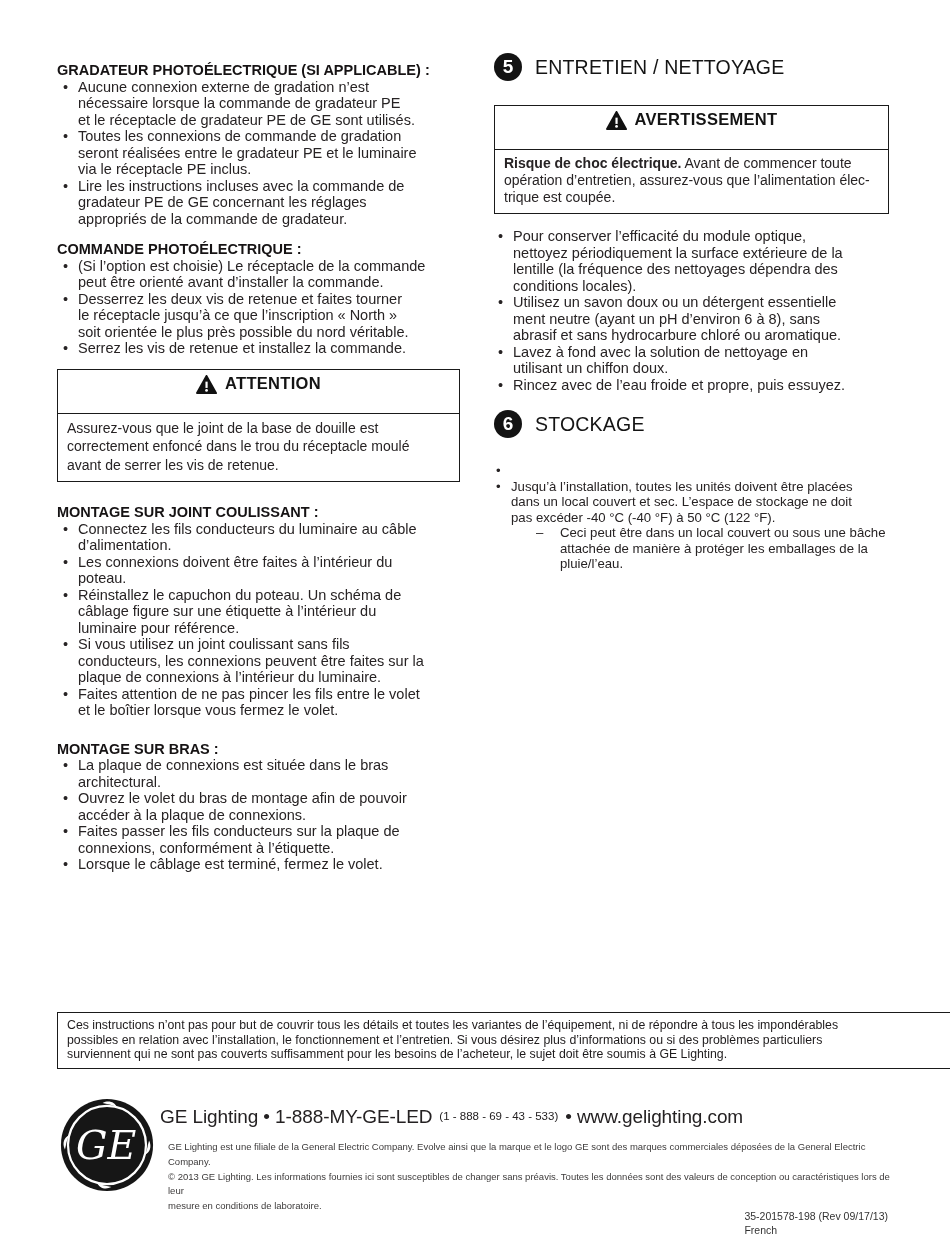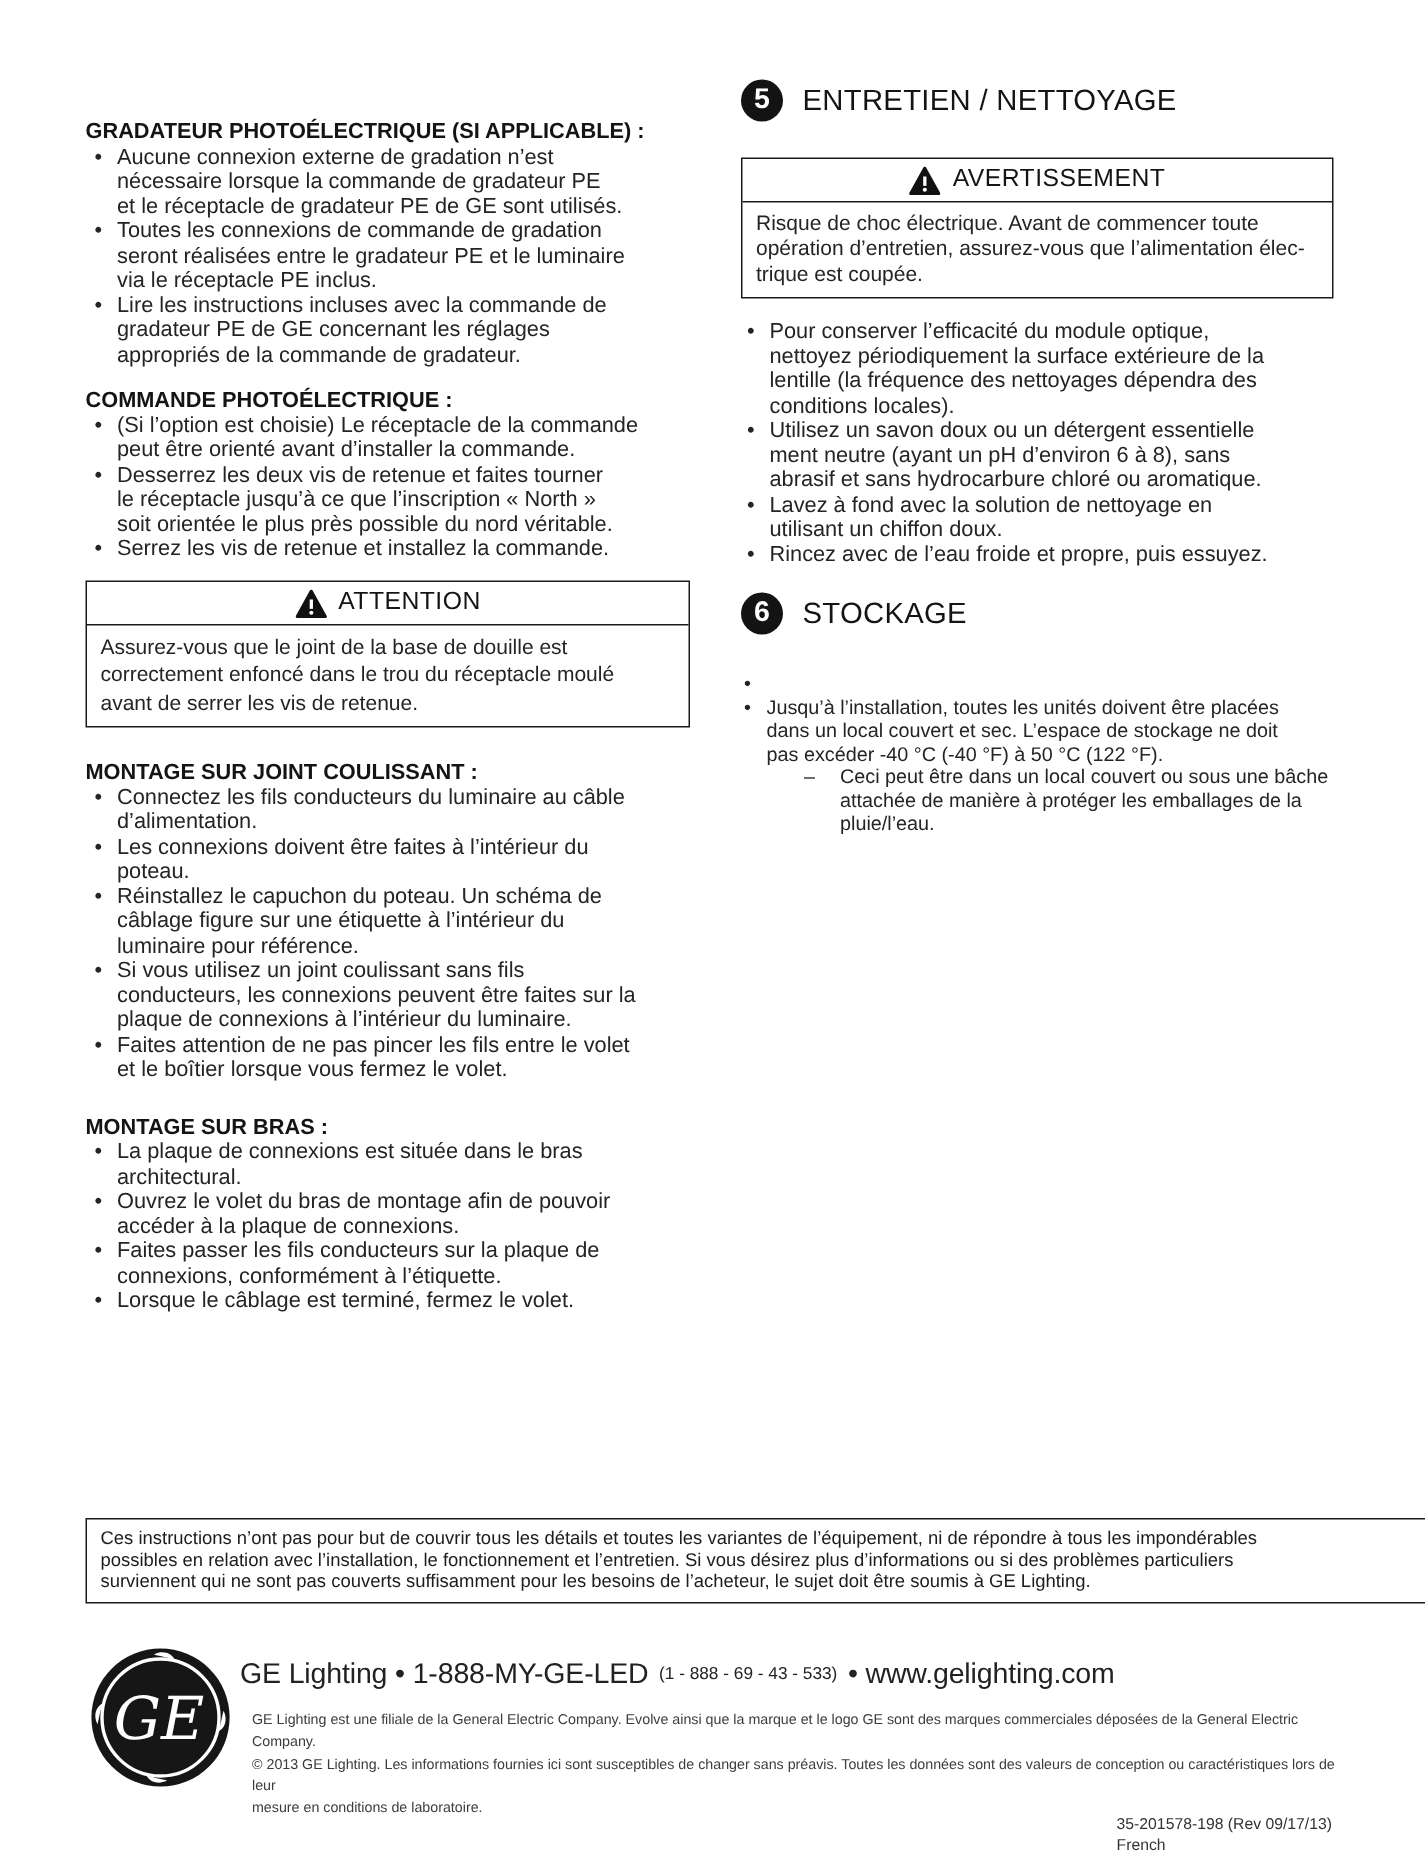--- a/index.html
+++ b/index.html
@@ -1,37 +1,37 @@
 <!DOCTYPE html>
 <html><head>
 <meta charset="utf-8">
 <style>
   html,body{margin:0;padding:0}
   body{position:relative;width:950px;height:1248px;background:#ffffff;
        font-family:"Liberation Sans",sans-serif;color:#272324;overflow:hidden}
   .col{position:absolute}
-  #left-col{left:57px;top:80px;width:403px}
+  #left-col{left:57px;top:62px;width:403px}
   #right-col{left:494px;top:53px;width:395px}
 
   .h{font-weight:700;font-size:14.5px;line-height:16.5px;color:#161314;white-space:pre-line}
   .bul{display:flex;padding-left:6px}
   .dot{width:15px;flex:none;font-size:14.5px;line-height:16.5px;color:#272324}
   .btxt{white-space:pre-line;font-size:14.5px;line-height:16.5px}
 
   .mt14{margin-top:14px}.mt12{margin-top:12px}.mt17{margin-top:17px}
   .mt22{margin-top:22px}.mt24{margin-top:24px}.mt25{margin-top:25px}
 
   .wbox{border:1.6px solid #1a1a1a;background:#fff}
   .whead{display:flex;justify-content:center;align-items:center;gap:8px;
-         font-weight:400;font-size:16.5px;letter-spacing:.3px;
-         padding:4px 0 5px;border-bottom:1.6px solid #1a1a1a;color:#141414}
+         font-weight:700;font-size:16.5px;letter-spacing:.3px;
+         padding:4px 0 20px;border-bottom:1.6px solid #1a1a1a;color:#141414}
   .wbody{padding:5px 9px 7px;font-size:14px;white-space:pre-line}
   #attention-box .wbody{line-height:18.5px}
   #avertissement-box .wbody{line-height:17px}
-  .wlead{font-weight:400}
+  .wlead{font-weight:700}
 
   .shead{display:flex;align-items:center;gap:13px}
   .snum{width:28px;height:28px;border-radius:50%;background:#131313;color:#fff;
         font-weight:700;font-size:19px;display:flex;align-items:center;justify-content:center;flex:none}
   .stitle{font-weight:400;font-size:19.5px;letter-spacing:.2px;color:#141414}
 
   .sm .dot,.sm .btxt{font-size:13.2px;line-height:15.5px}
   .sub{display:flex;margin-left:42px}
   .dash{width:24px;flex:none;font-size:13.2px;line-height:15.5px}
 

